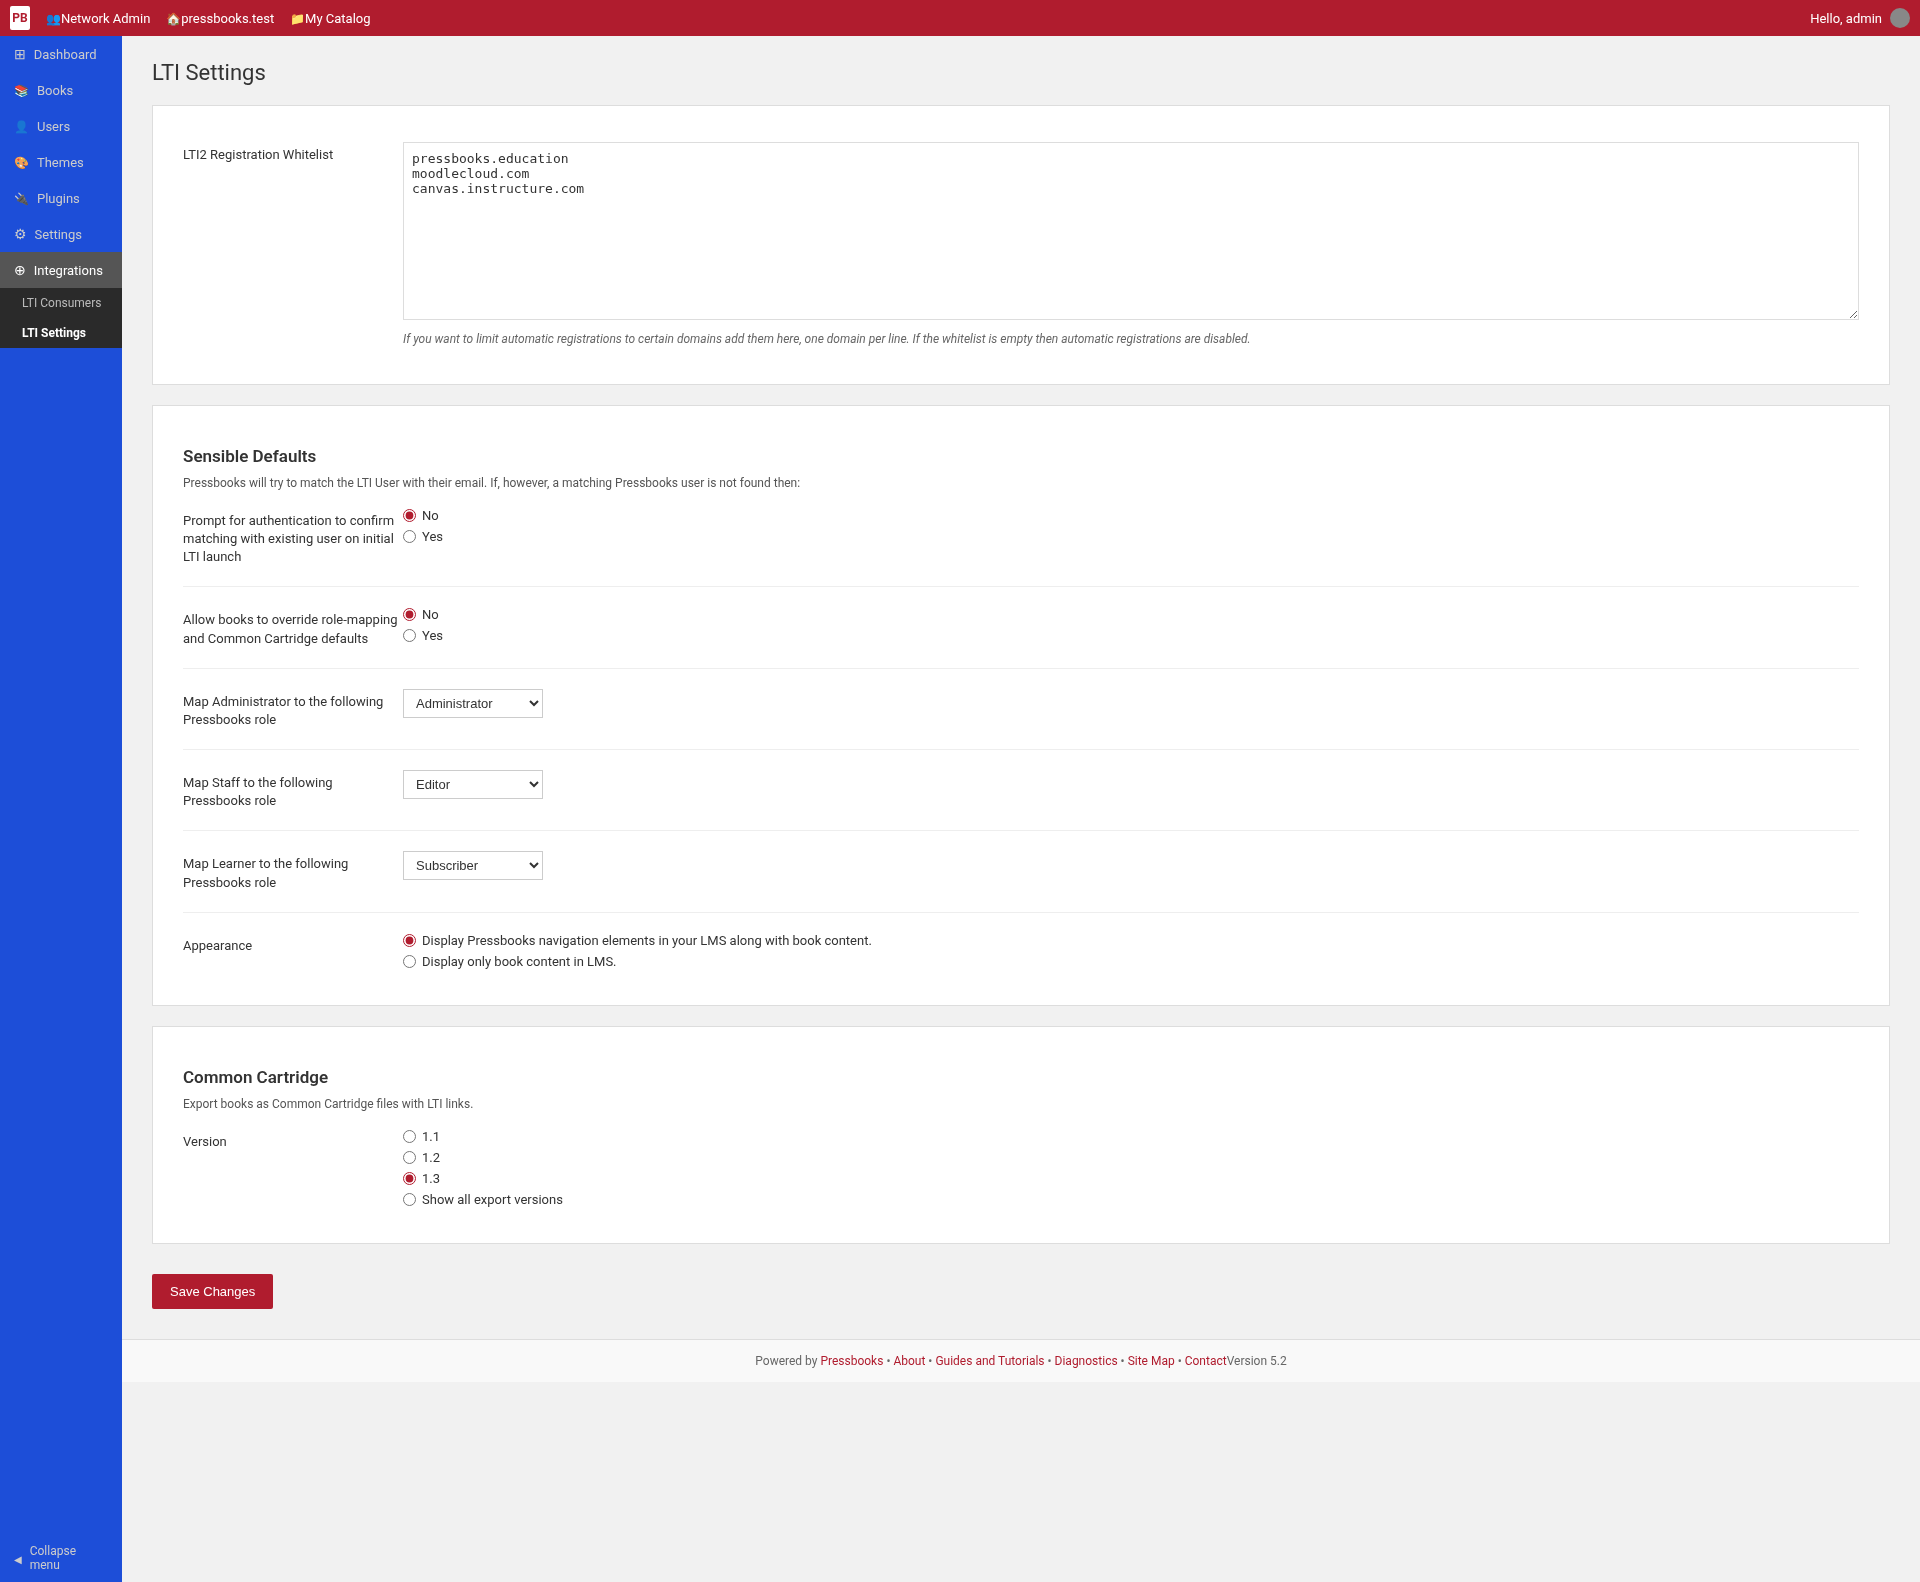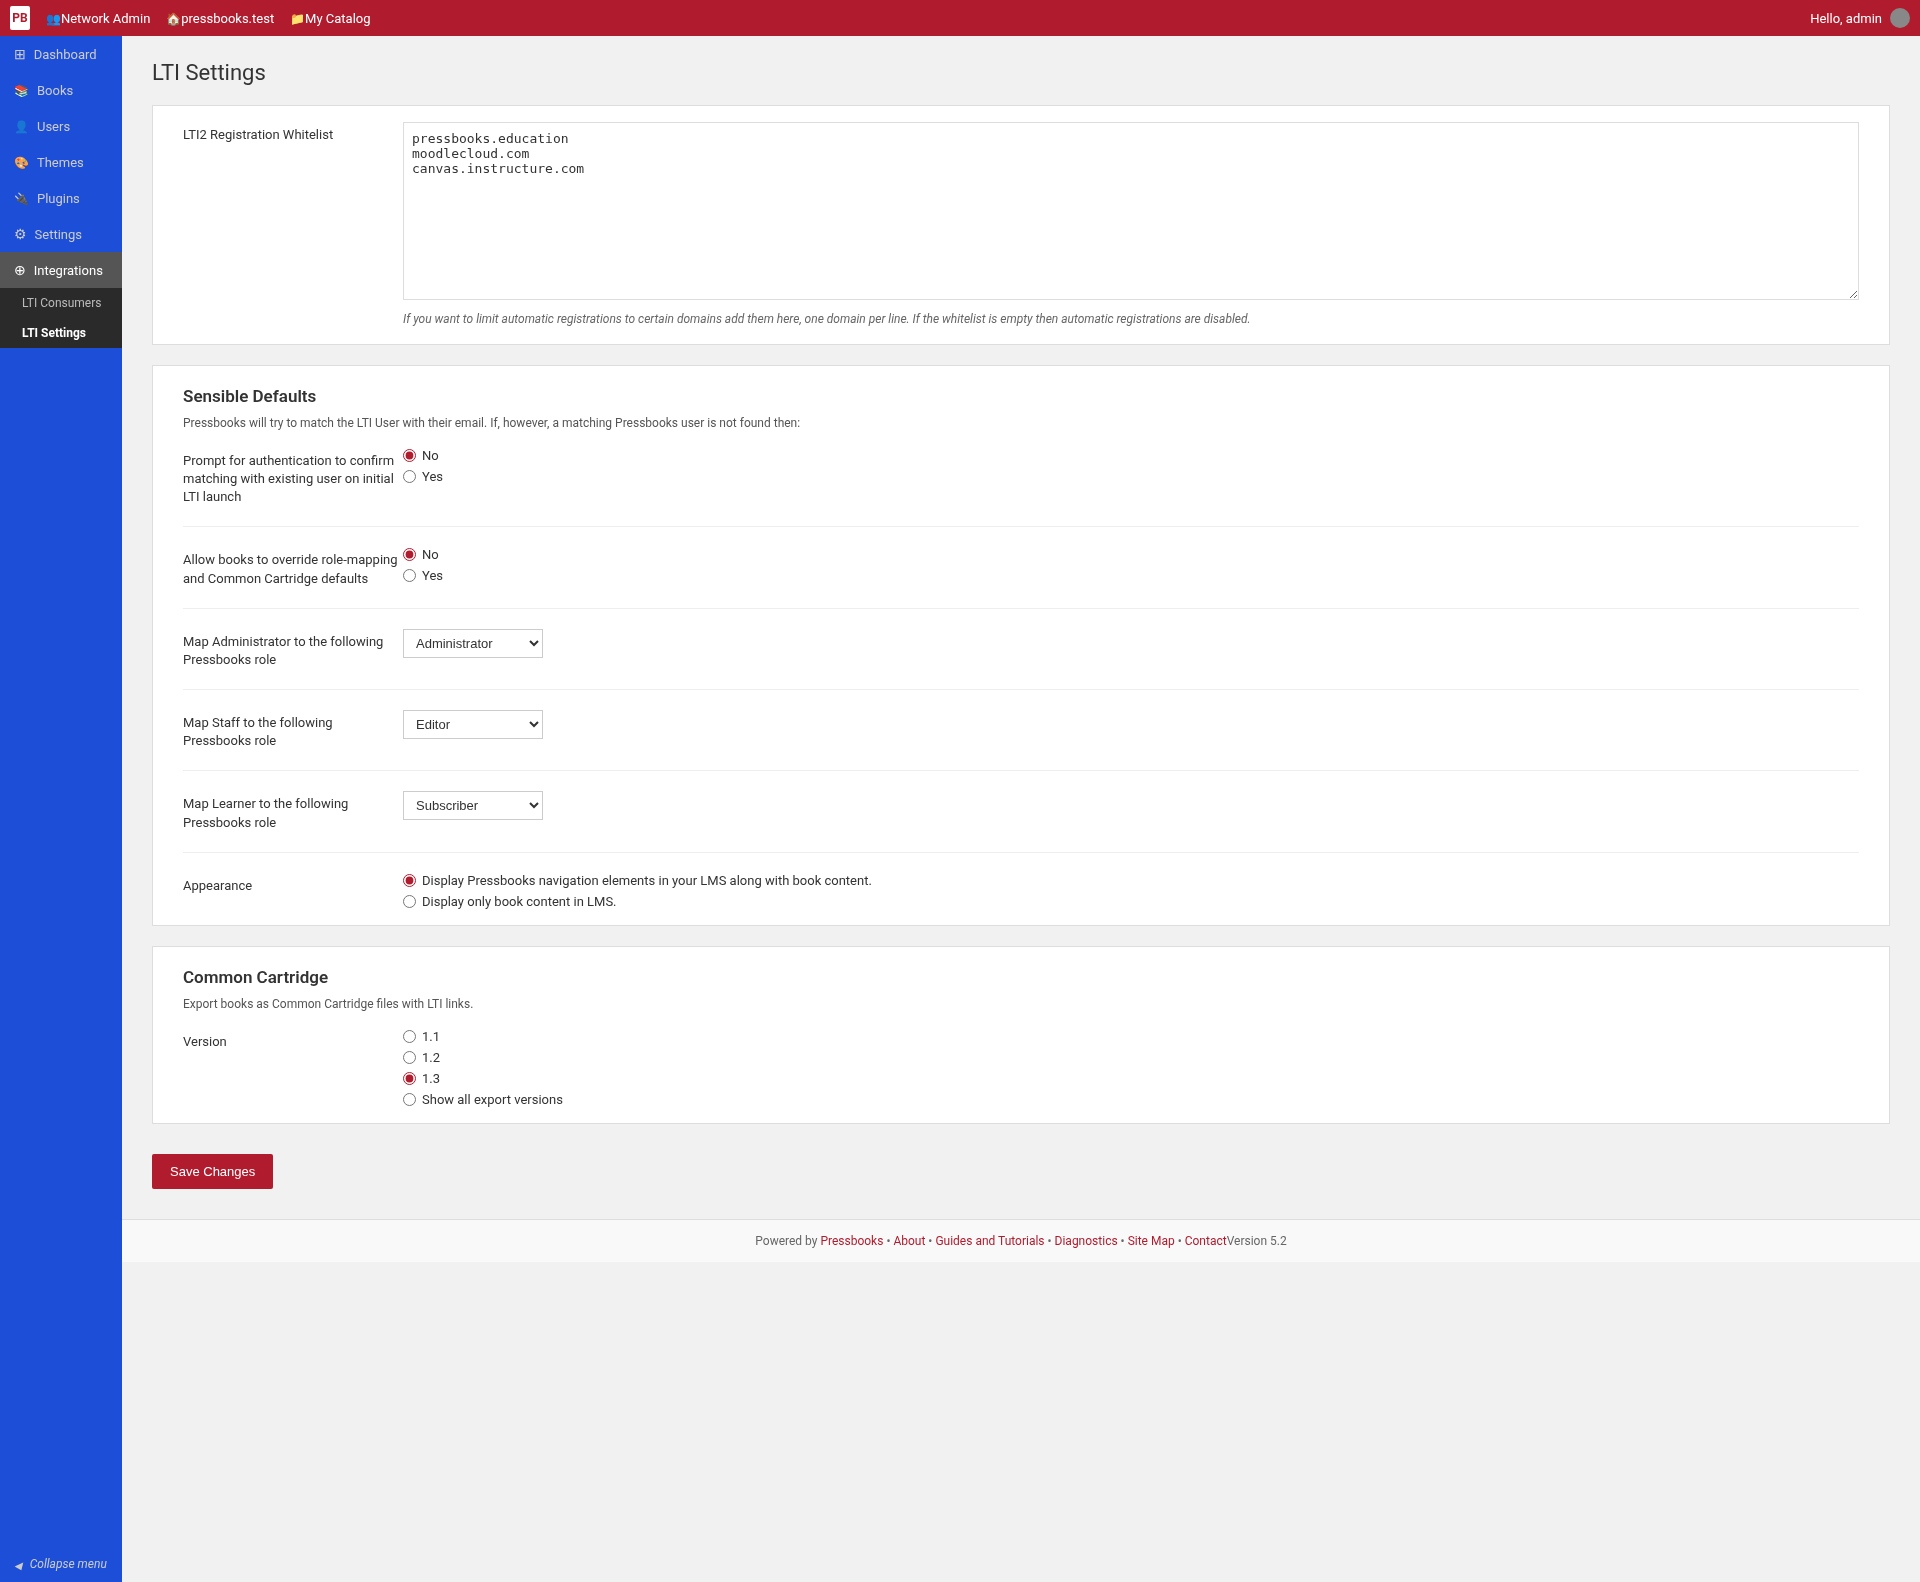--- a/index.html
+++ b/index.html
@@ -60,37 +60,36 @@
     .sidebar-sub-item.active { color: #fff; font-weight: bold; }
     .sidebar-icon { font-size: 14px; }
 
     .collapse-item {
       margin-top: auto;
       display: flex; align-items: center; gap: 8px;
       padding: 10px 14px;
       color: #ccc;
       font-size: 12px;
       cursor: pointer;
-      font-style: italic;
     }
 
     
     .main { flex: 1; padding: 24px 30px; background: #f1f1f1; }
 
     .page-title {
       font-size: 22px;
       font-weight: 400;
       color: #333;
       margin-bottom: 20px;
     }
 
     .content-box {
       background: #fff;
       border: 1px solid #ddd;
-      padding: 16px 30px;
+      padding: 36px 30px;
       margin-bottom: 20px;
     }
 
     .form-row {
       display: flex;
       align-items: flex-start;
       margin-bottom: 20px;
       padding-bottom: 20px;
       border-bottom: 1px solid #eee;
     }

